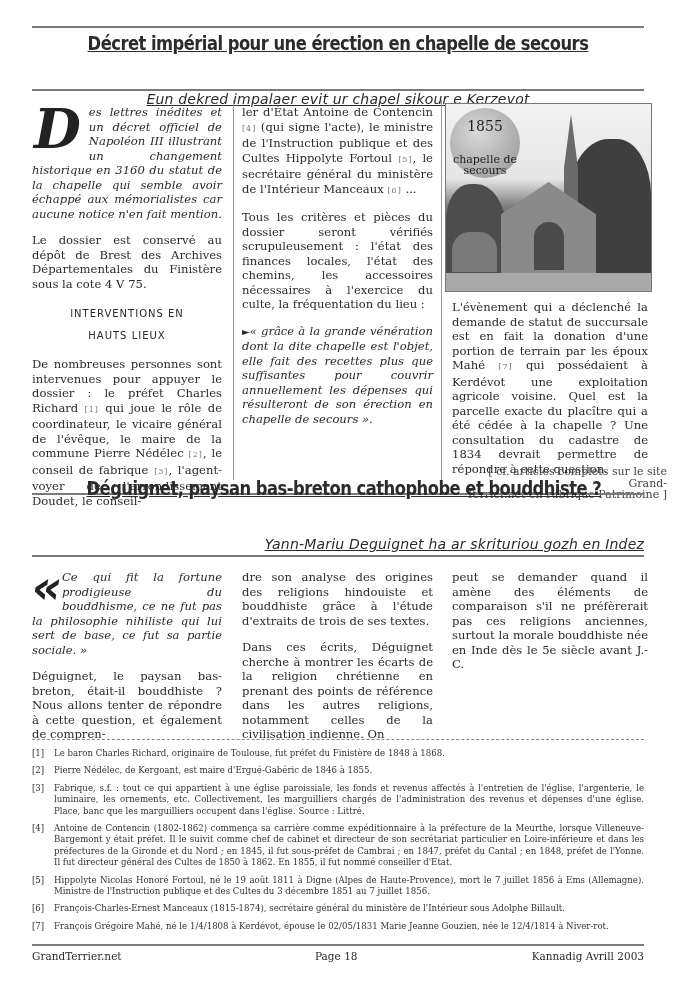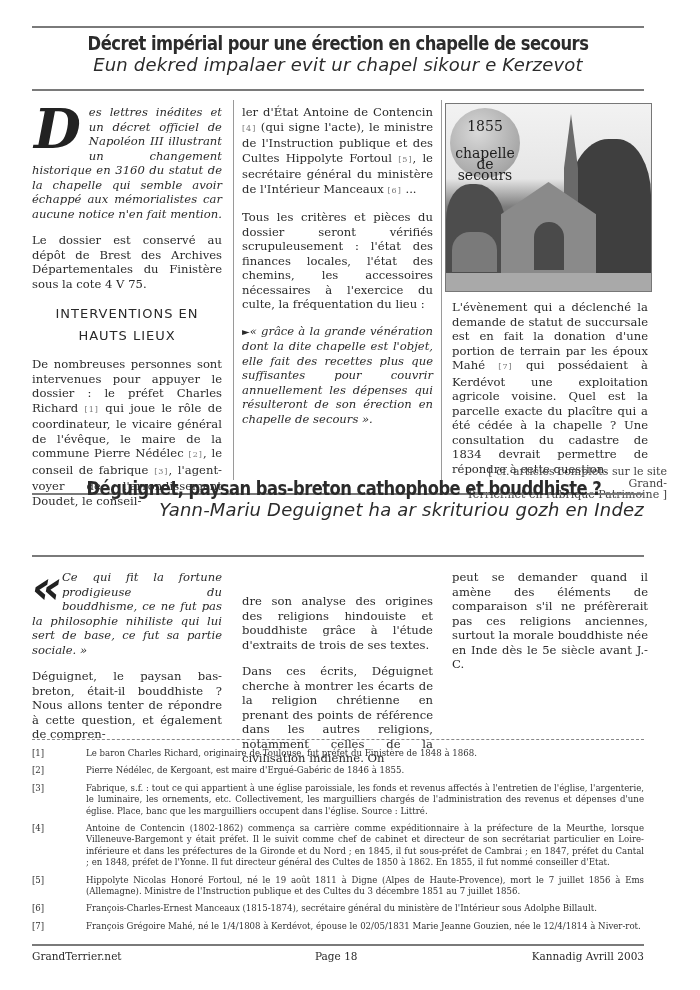--- a/index.html
+++ b/index.html
@@ -1,49 +1,49 @@
 <!DOCTYPE html>
 <html><head>
 <meta charset="utf-8">
 <style>
   html, body { margin: 0; padding: 0; background: #ffffff; }
   body { width: 700px; height: 990px; position: relative; overflow: hidden; color: #2a2a2a;
          font-family: "DejaVu Serif", "Liberation Serif", serif; }
   .rule { position: absolute; left: 32px; width: 612px; height: 2px; background: #7a7a7a; }
-  .title { position: absolute; left: 32px; width: 612px; text-align: center; color: #2b2b2b; }
+  .title { position: absolute; left: 32px; width: 612px; text-align: center; color: #2b2b2b; text-decoration: underline; }
   .title-main { font-family: "DejaVu Sans", sans-serif; font-size: 19px; font-weight: bold; letter-spacing: -0.6px; transform: scaleX(0.86); transform-origin: center; white-space: nowrap; }
-  .title-sub { font-family: "DejaVu Sans", sans-serif; font-style: italic; font-size: 18px; letter-spacing: 0.2px; white-space: nowrap; }
+  .title-sub { font-family: "DejaVu Sans", sans-serif; font-style: italic; font-size: 14px; letter-spacing: 0.2px; white-space: nowrap; margin-top: 37px; }
   .col { position: absolute; font-size: 11.6px; line-height: 14.5px; text-align: justify; }
   .col p { margin: 0 0 12px 0; }
   .it { font-style: italic; }
   .ref { font-size: 8px; color: #777; letter-spacing: 1px; }
   .dropcap { float: left; font-family: "DejaVu Serif", serif; font-style: italic; font-size: 54px; line-height: 44px; margin: 2px 8px 0 2px; color: #222; font-weight: bold; }
   .quotecap { float: left; font-family: "DejaVu Sans", sans-serif; font-size: 46px; line-height: 34px; font-weight: bold; margin: 0 6px 0 0; letter-spacing: -6px; color: #222; }
-  .section-head { text-align: center; font-family: "DejaVu Sans", sans-serif; font-size: 13px; letter-spacing: 1px; line-height: 22px; margin: 4px 0 10px 0; color: #2a2a2a; }
+  .section-head { text-align: center; font-family: "DejaVu Sans", sans-serif; font-size: 10px; letter-spacing: 1px; line-height: 22px; margin: 4px 0 10px 0; color: #2a2a2a; }
   .arrow { font-style: normal; font-size: 10px; }
   .vline { position: absolute; width: 1px; background: #9a9a9a; }
   .photo { position: absolute; left: 445px; top: 103px; width: 205px; height: 187px; border: 1px solid #777; overflow: hidden;
            background: linear-gradient(#f2f2f2 0%, #e6e6e6 40%, #7c7c7c 55%, #5d5d5d 78%, #9a9a9a 88%, #b9b9b9 100%); }
   .photo .trees-l { position: absolute; left: 0; top: 80px; width: 60px; height: 90px; background: #4d4d4d; border-radius: 40% 50% 0 0; }
   .photo .trees-r { position: absolute; right: 0; top: 35px; width: 85px; height: 140px; background: #3f3f3f; border-radius: 50% 40% 0 0; }
   .photo .church { position: absolute; left: 55px; top: 78px; width: 95px; height: 92px; background: #8a8a8a; clip-path: polygon(50% 0, 100% 35%, 100% 100%, 0 100%, 0 35%); }
   .photo .window { position: absolute; left: 88px; top: 118px; width: 30px; height: 48px; background: #4a4a4a; border-radius: 15px 15px 0 0; }
   .photo .spire { position: absolute; left: 118px; top: 10px; width: 14px; height: 90px; background: #6a6a6a; clip-path: polygon(50% 0, 100% 60%, 100% 100%, 0 100%, 0 60%); }
   .photo .annex { position: absolute; left: 6px; top: 128px; width: 45px; height: 40px; background: #7a7a7a; border-radius: 18px 18px 0 0; }
   .photo .lawn { position: absolute; left: 0; bottom: 0; width: 100%; height: 18px; background: #a9a9a9; }
   .medal { position: absolute; left: 4px; top: 4px; width: 70px; height: 70px; border-radius: 50%;
            background: radial-gradient(circle at 40% 35%, #d9d9d9, #a8a8a8 70%, #8e8e8e); text-align: center; color: #1e1e1e; }
   .medal .y { display: block; font-size: 14px; margin-top: 10px; }
-  .medal .t { display: block; font-size: 14px; line-height: 11px; margin-top: 14px; }
+  .medal .t { display: block; font-size: 11px; line-height: 11px; margin-top: 20px; }
   .cf { position: absolute; left: 462px; top: 466px; width: 205px; text-align: right; font-size: 11px; line-height: 11.5px; color: #444; }
   .dash { position: absolute; left: 32px; top: 739px; width: 612px; border-top: 1px dashed #888; }
   .notes { position: absolute; left: 32px; top: 748px; width: 612px; font-size: 8.6px; line-height: 11.4px; color: #333; }
   .note { display: flex; margin-bottom: 6px; text-align: justify; }
   .note .n { flex: 0 0 22px; }
-  .note .t { flex: 1; margin-left: 32px; }
+  .note .t { flex: 1; }
   .footer { position: absolute; left: 32px; top: 950px; width: 612px; font-size: 10.5px; color: #2a2a2a; }
   .footer span { position: absolute; top: 0; white-space: nowrap; }
 </style>
 </head>
 <body>
 
 <div class="rule" style="top:26px;"></div>
 <div class="title" style="top:32px;">
   <div class="title-main">Décret impérial pour une érection en chapelle de secours</div>
   <div class="title-sub">Eun dekred impalaer evit ur chapel sikour e Kerzevot</div>
@@ -105,21 +105,21 @@
 </div>
 <div class="rule" style="top:555px;"></div>
 
 <div class="col" style="left:32px; top:570px; width:190px;">
   <p class="it">
     <span class="quotecap">«</span>
     <span>Ce qui fit la fortune prodigieuse du bouddhisme, ce ne fut pas la philosophie nihiliste qui lui sert de base, ce fut sa partie sociale. »</span>
   </p>
   <p>Déguignet, le paysan bas-breton, était-il bouddhiste ? Nous allons tenter de répondre à cette question, et également de compren-</p>
 </div>
-<div class="col" style="left:242px; top:594px; width:191px;">
+<div class="col" style="left:242px; top:570px; width:191px;">
   <p>dre son analyse des origines des religions hindouiste et bouddhiste grâce à l'étude d'extraits de trois de ses textes.</p>
   <p>Dans ces écrits, Déguignet cherche à montrer les écarts de la religion chrétienne en prenant des points de référence dans les autres religions, notamment celles de la civilisation indienne. On</p>
 </div>
 <div class="col" style="left:452px; top:570px; width:196px;">
   <p>peut se demander quand il amène des éléments de comparaison s'il ne préfèrerait pas ces religions anciennes, surtout la morale bouddhiste née en Inde dès le 5e siècle avant J.-C.</p>
 </div>
 
 <div class="dash"></div>
 
 <div class="notes">

